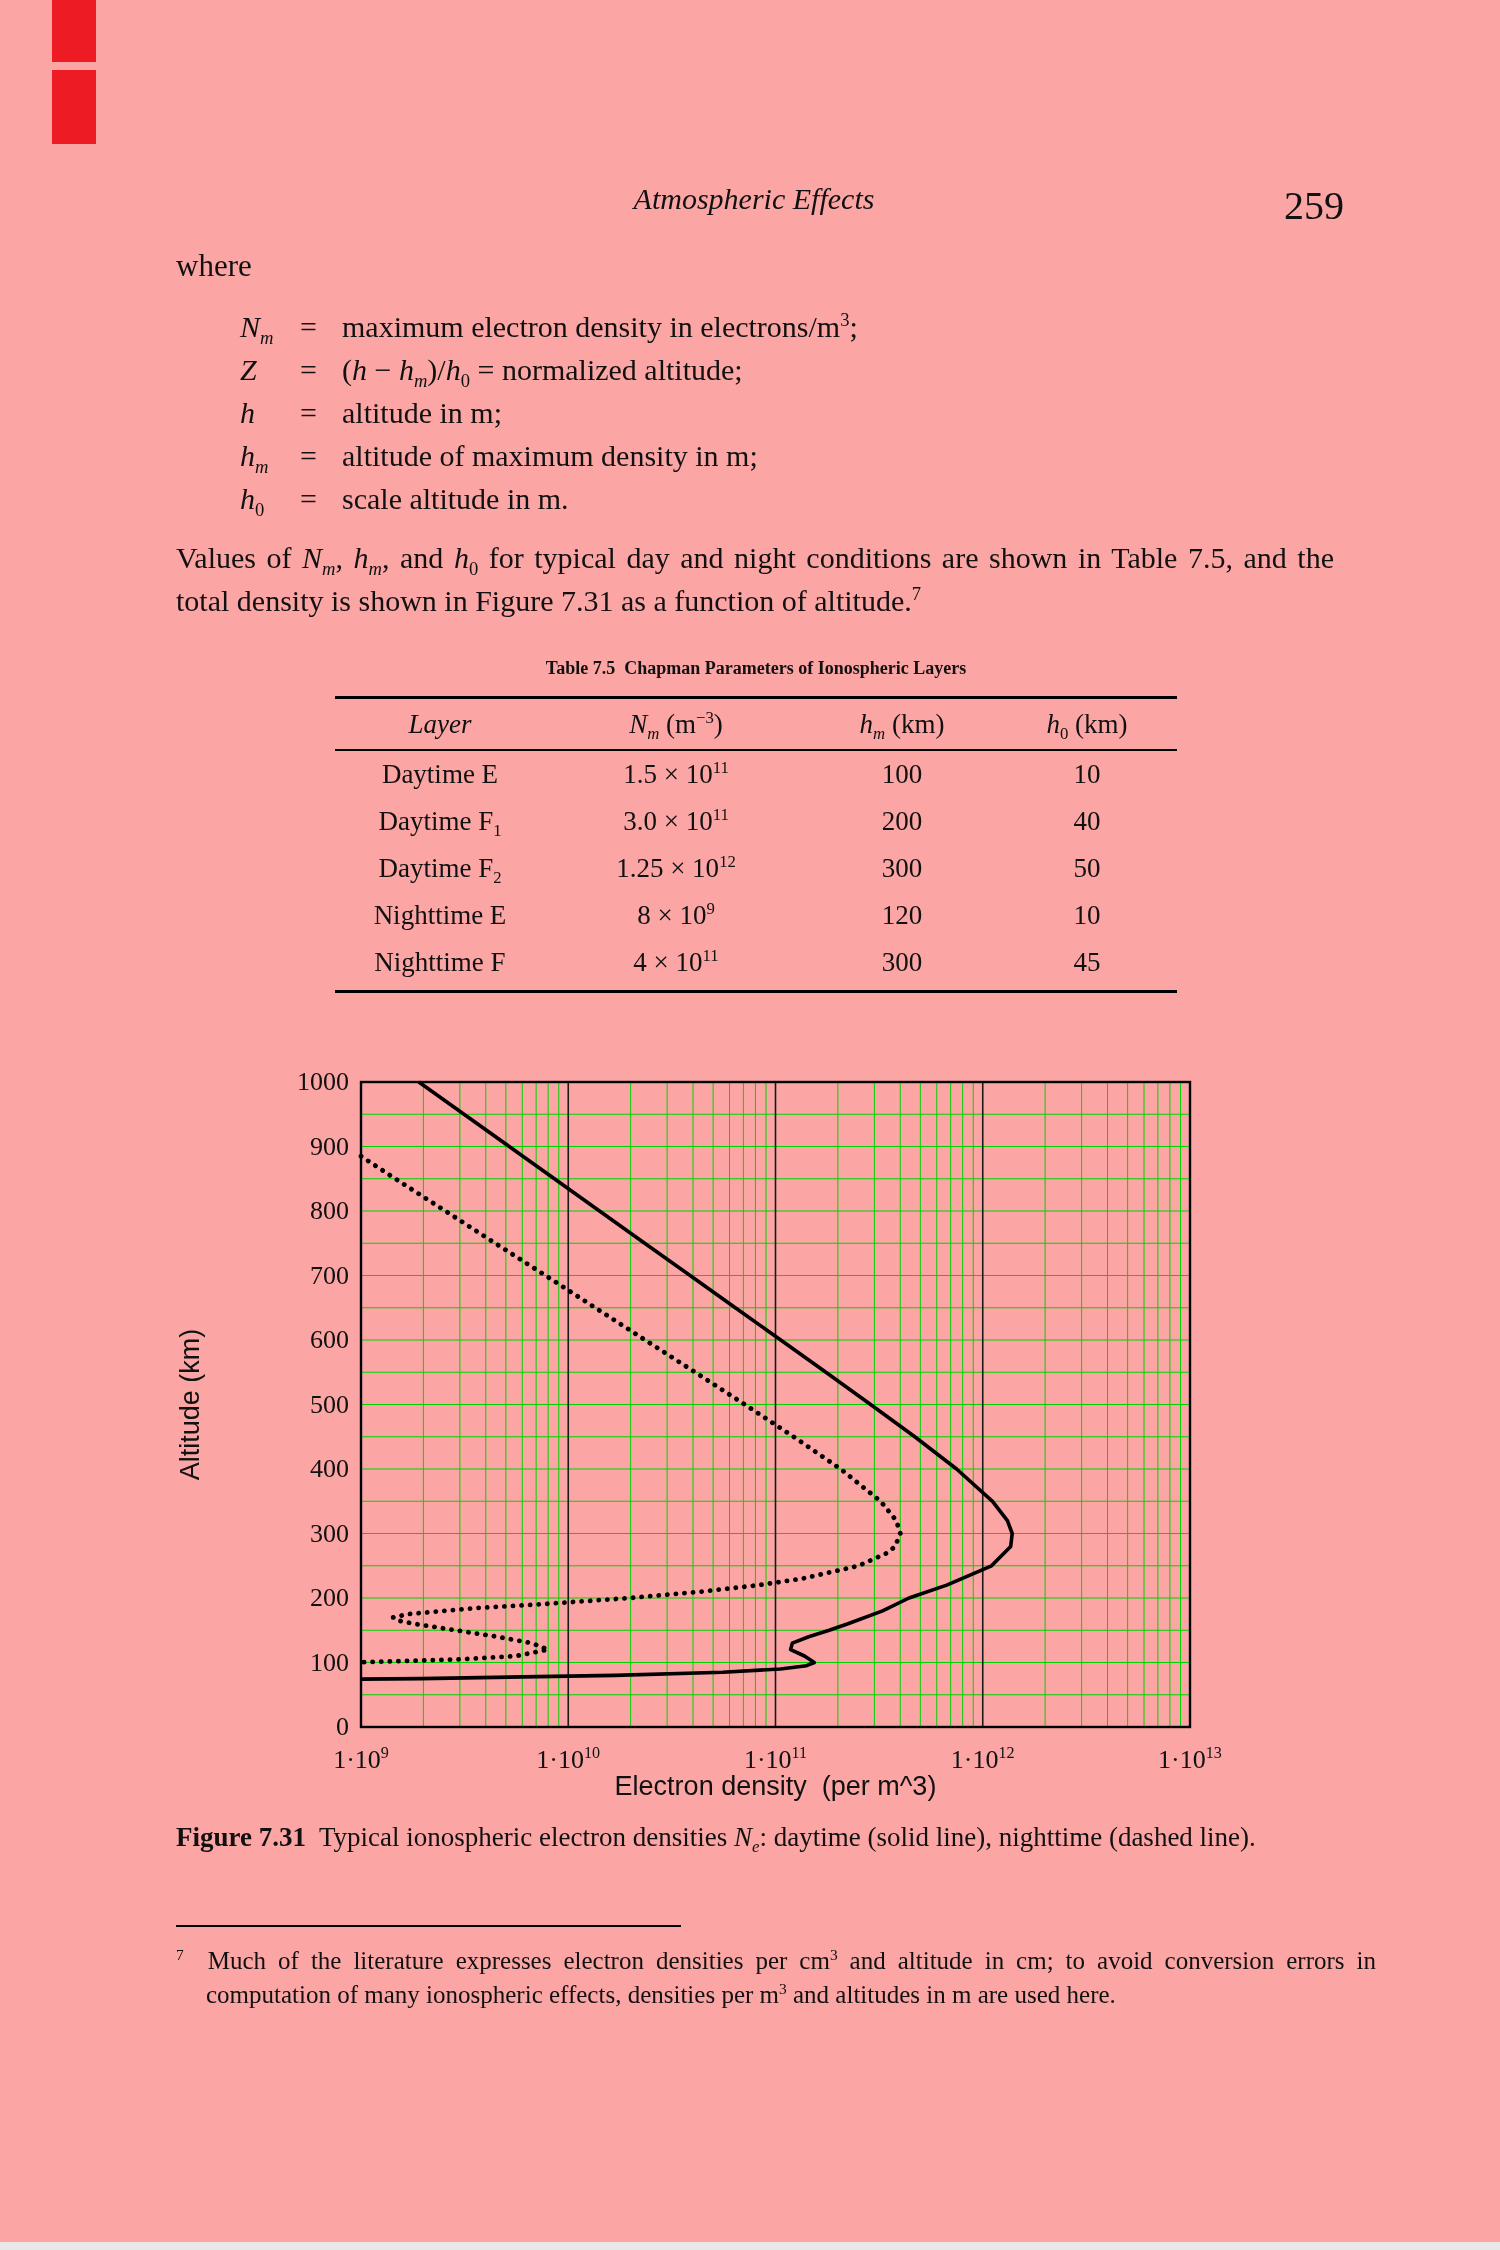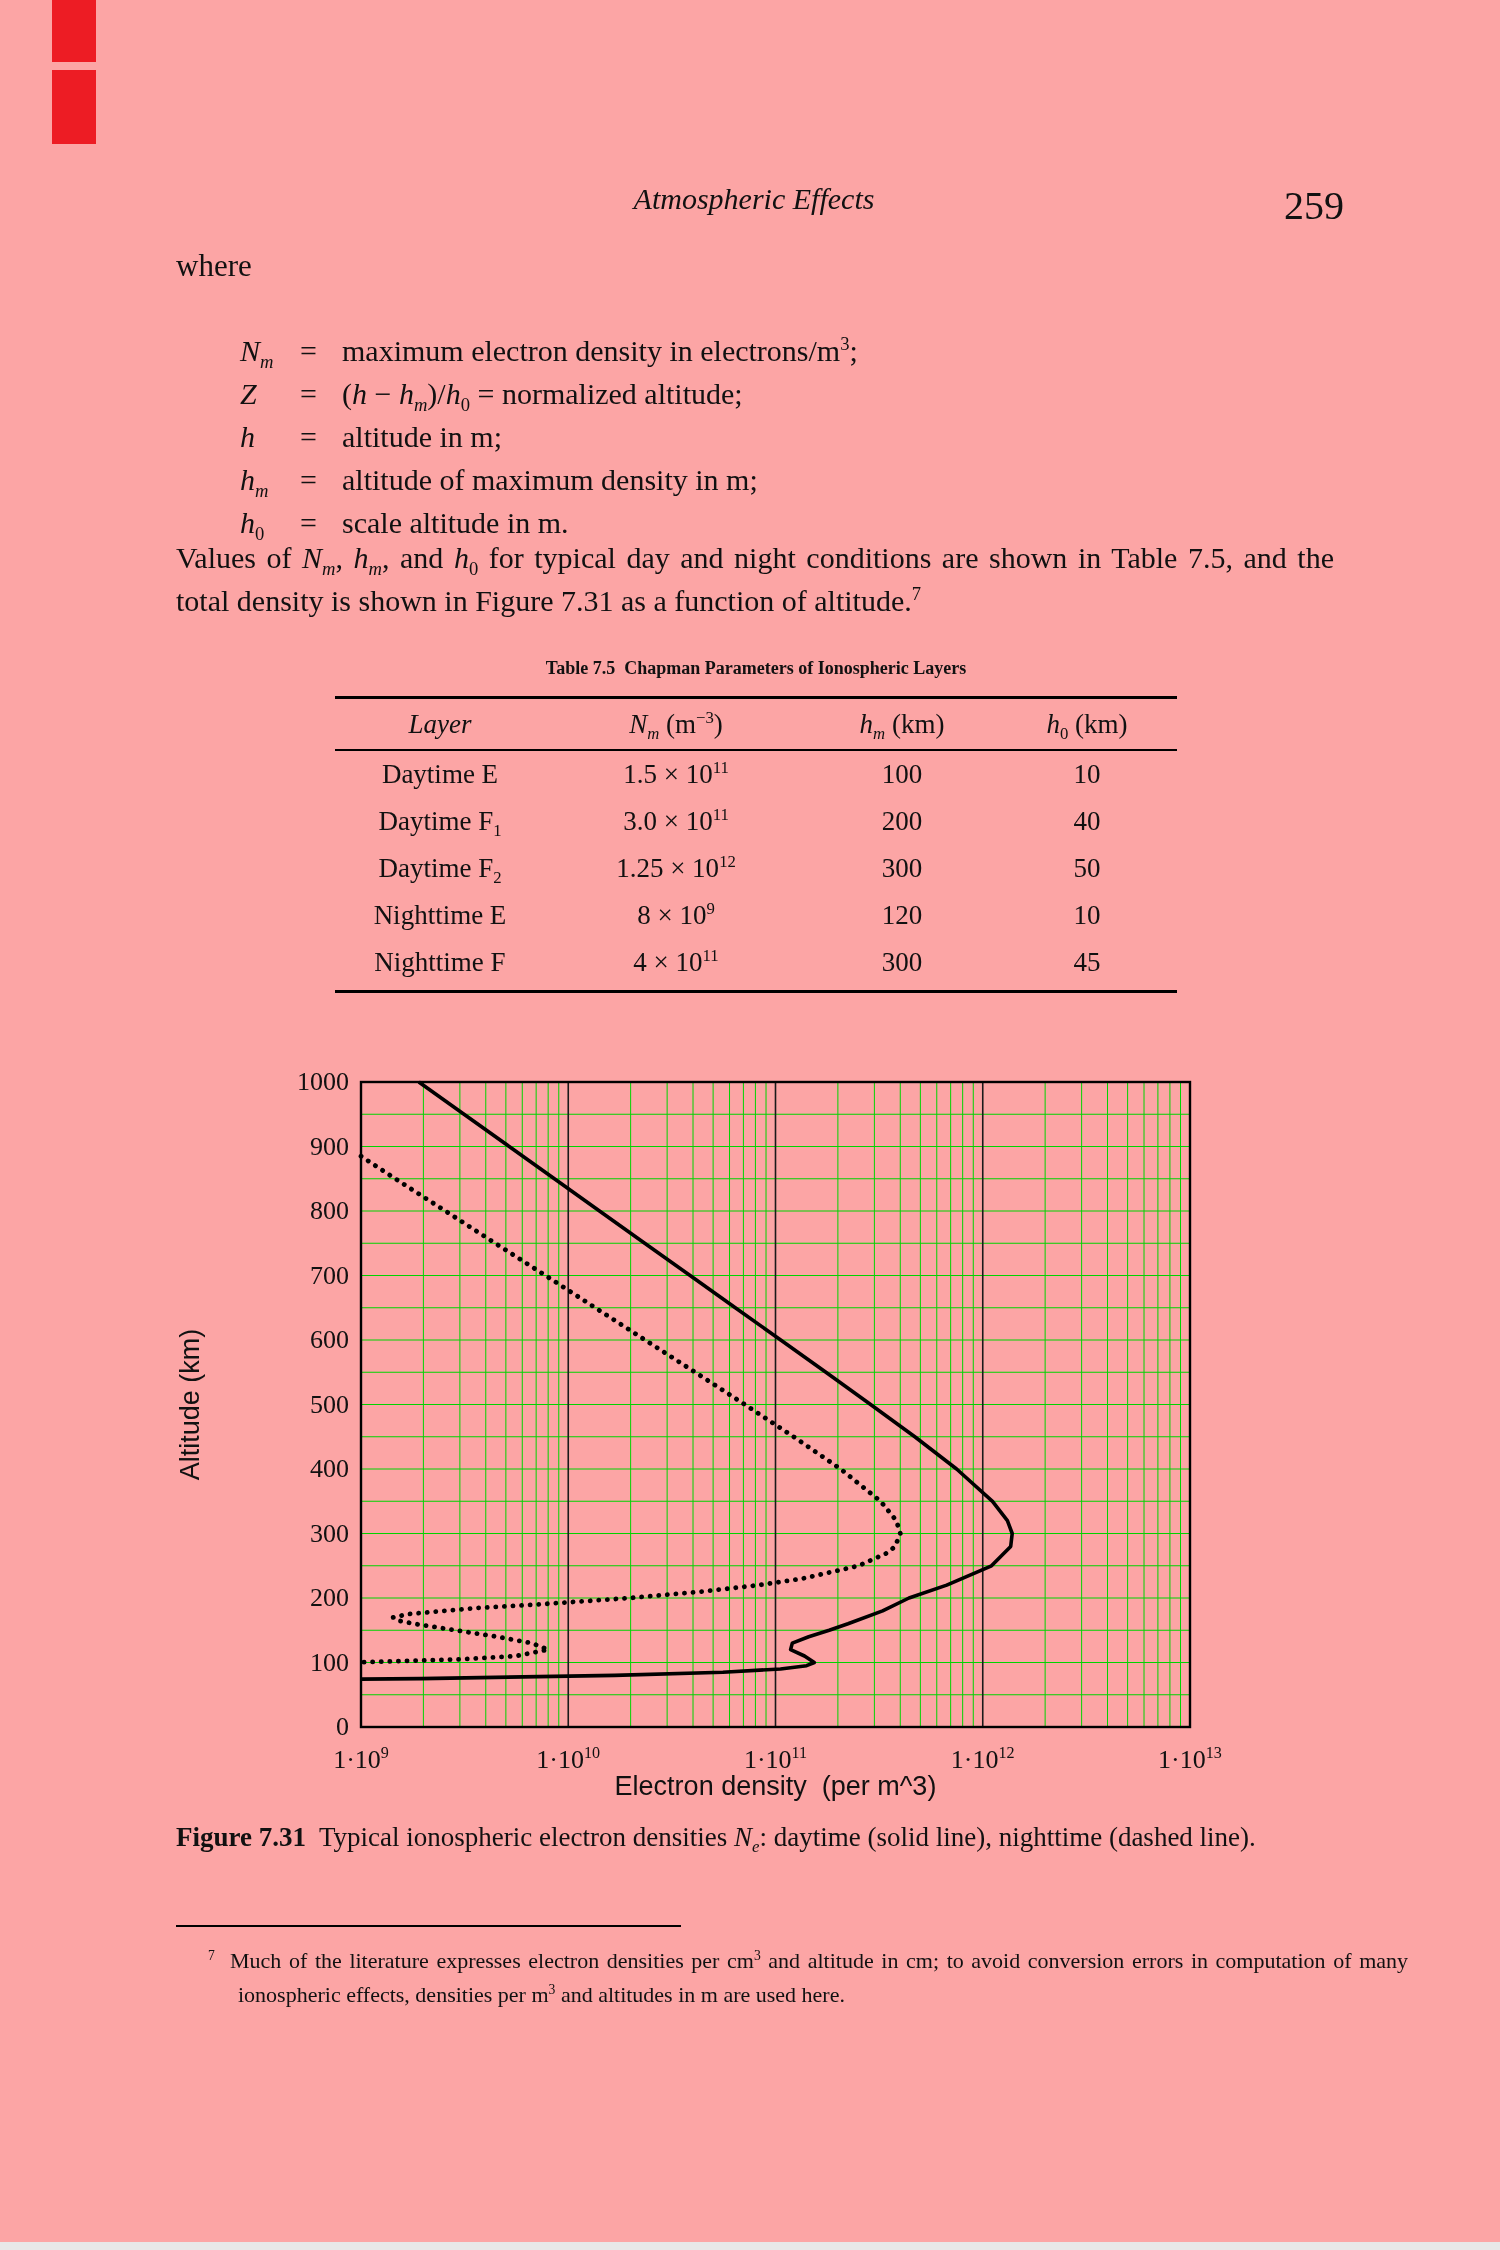--- a/index.html
+++ b/index.html
@@ -16,21 +16,21 @@
 
   .running-head{position:absolute;left:176px;top:182px;width:1156px;text-align:center;
                 font-size:30px;font-style:italic;}
   .page-number{position:absolute;left:1284px;top:182px;font-size:40px;}
 
   .where{position:absolute;left:176px;top:248px;font-size:31px;}
   .definitions{position:absolute;left:240px;top:310px;width:1100px;font-size:30px;}
   .def-row{display:flex;height:43px;align-items:baseline;}
   .def-sym{width:60px;}
   .def-eq{width:42px;text-align:left;}
-  .def-desc{flex:1;margin-top:24px;}
+  .def-desc{flex:1;}
 
   .paragraph{position:absolute;left:176px;top:536px;width:1158px;font-size:30px;
              line-height:43px;text-align:justify;}
 
   .table-title{position:absolute;left:335px;top:658px;width:842px;text-align:center;
                font-size:18px;font-weight:bold;}
   .data-table{position:absolute;left:335px;top:696px;width:842px;
               border-top:3px solid #000;border-bottom:3px solid #000;padding-bottom:4px;}
   .tbl-row{display:flex;align-items:center;height:47px;font-size:27px;}
   .tbl-head{height:50px;border-bottom:2px solid #000;}
@@ -43,22 +43,22 @@
   .ytick{position:absolute;width:70px;left:129px;text-align:right;
          font:26px "Liberation Serif",serif;color:#111;}
   .xtick{position:absolute;width:140px;top:690px;text-align:center;
          font:26px "Liberation Serif",serif;color:#111;}
   .y-title{position:absolute;left:-80px;top:334px;width:240px;text-align:center;
            font-size:27px;transform:rotate(-90deg);}
   .x-title{position:absolute;left:211px;top:716px;width:829px;text-align:center;font-size:27px;}
 
   .caption{position:absolute;left:176px;top:1822px;width:1210px;font-size:27px;}
   .fn-rule{position:absolute;left:176px;top:1925px;width:505px;border-top:2px solid #000;}
-  .footnote{position:absolute;left:176px;top:1944px;width:1170px;font-size:22px;
-            line-height:34px;text-align:justify;text-indent:-30px;padding-left:30px;margin-left:32px;}
+  .footnote{position:absolute;left:176px;top:1944px;width:1170px;font-size:25px;
+            line-height:34px;text-align:justify;text-indent:-30px;padding-left:30px;}
 </style>
 </head>
 <body>
 
 <div class="page">
 
   <div class="red-mark red1" style="background: rgb(237, 28, 36);"></div>
   <div class="red-mark red2" style="background: rgb(237, 28, 36);"></div>
 
   <div class="running-head">Atmospheric Effects</div>

